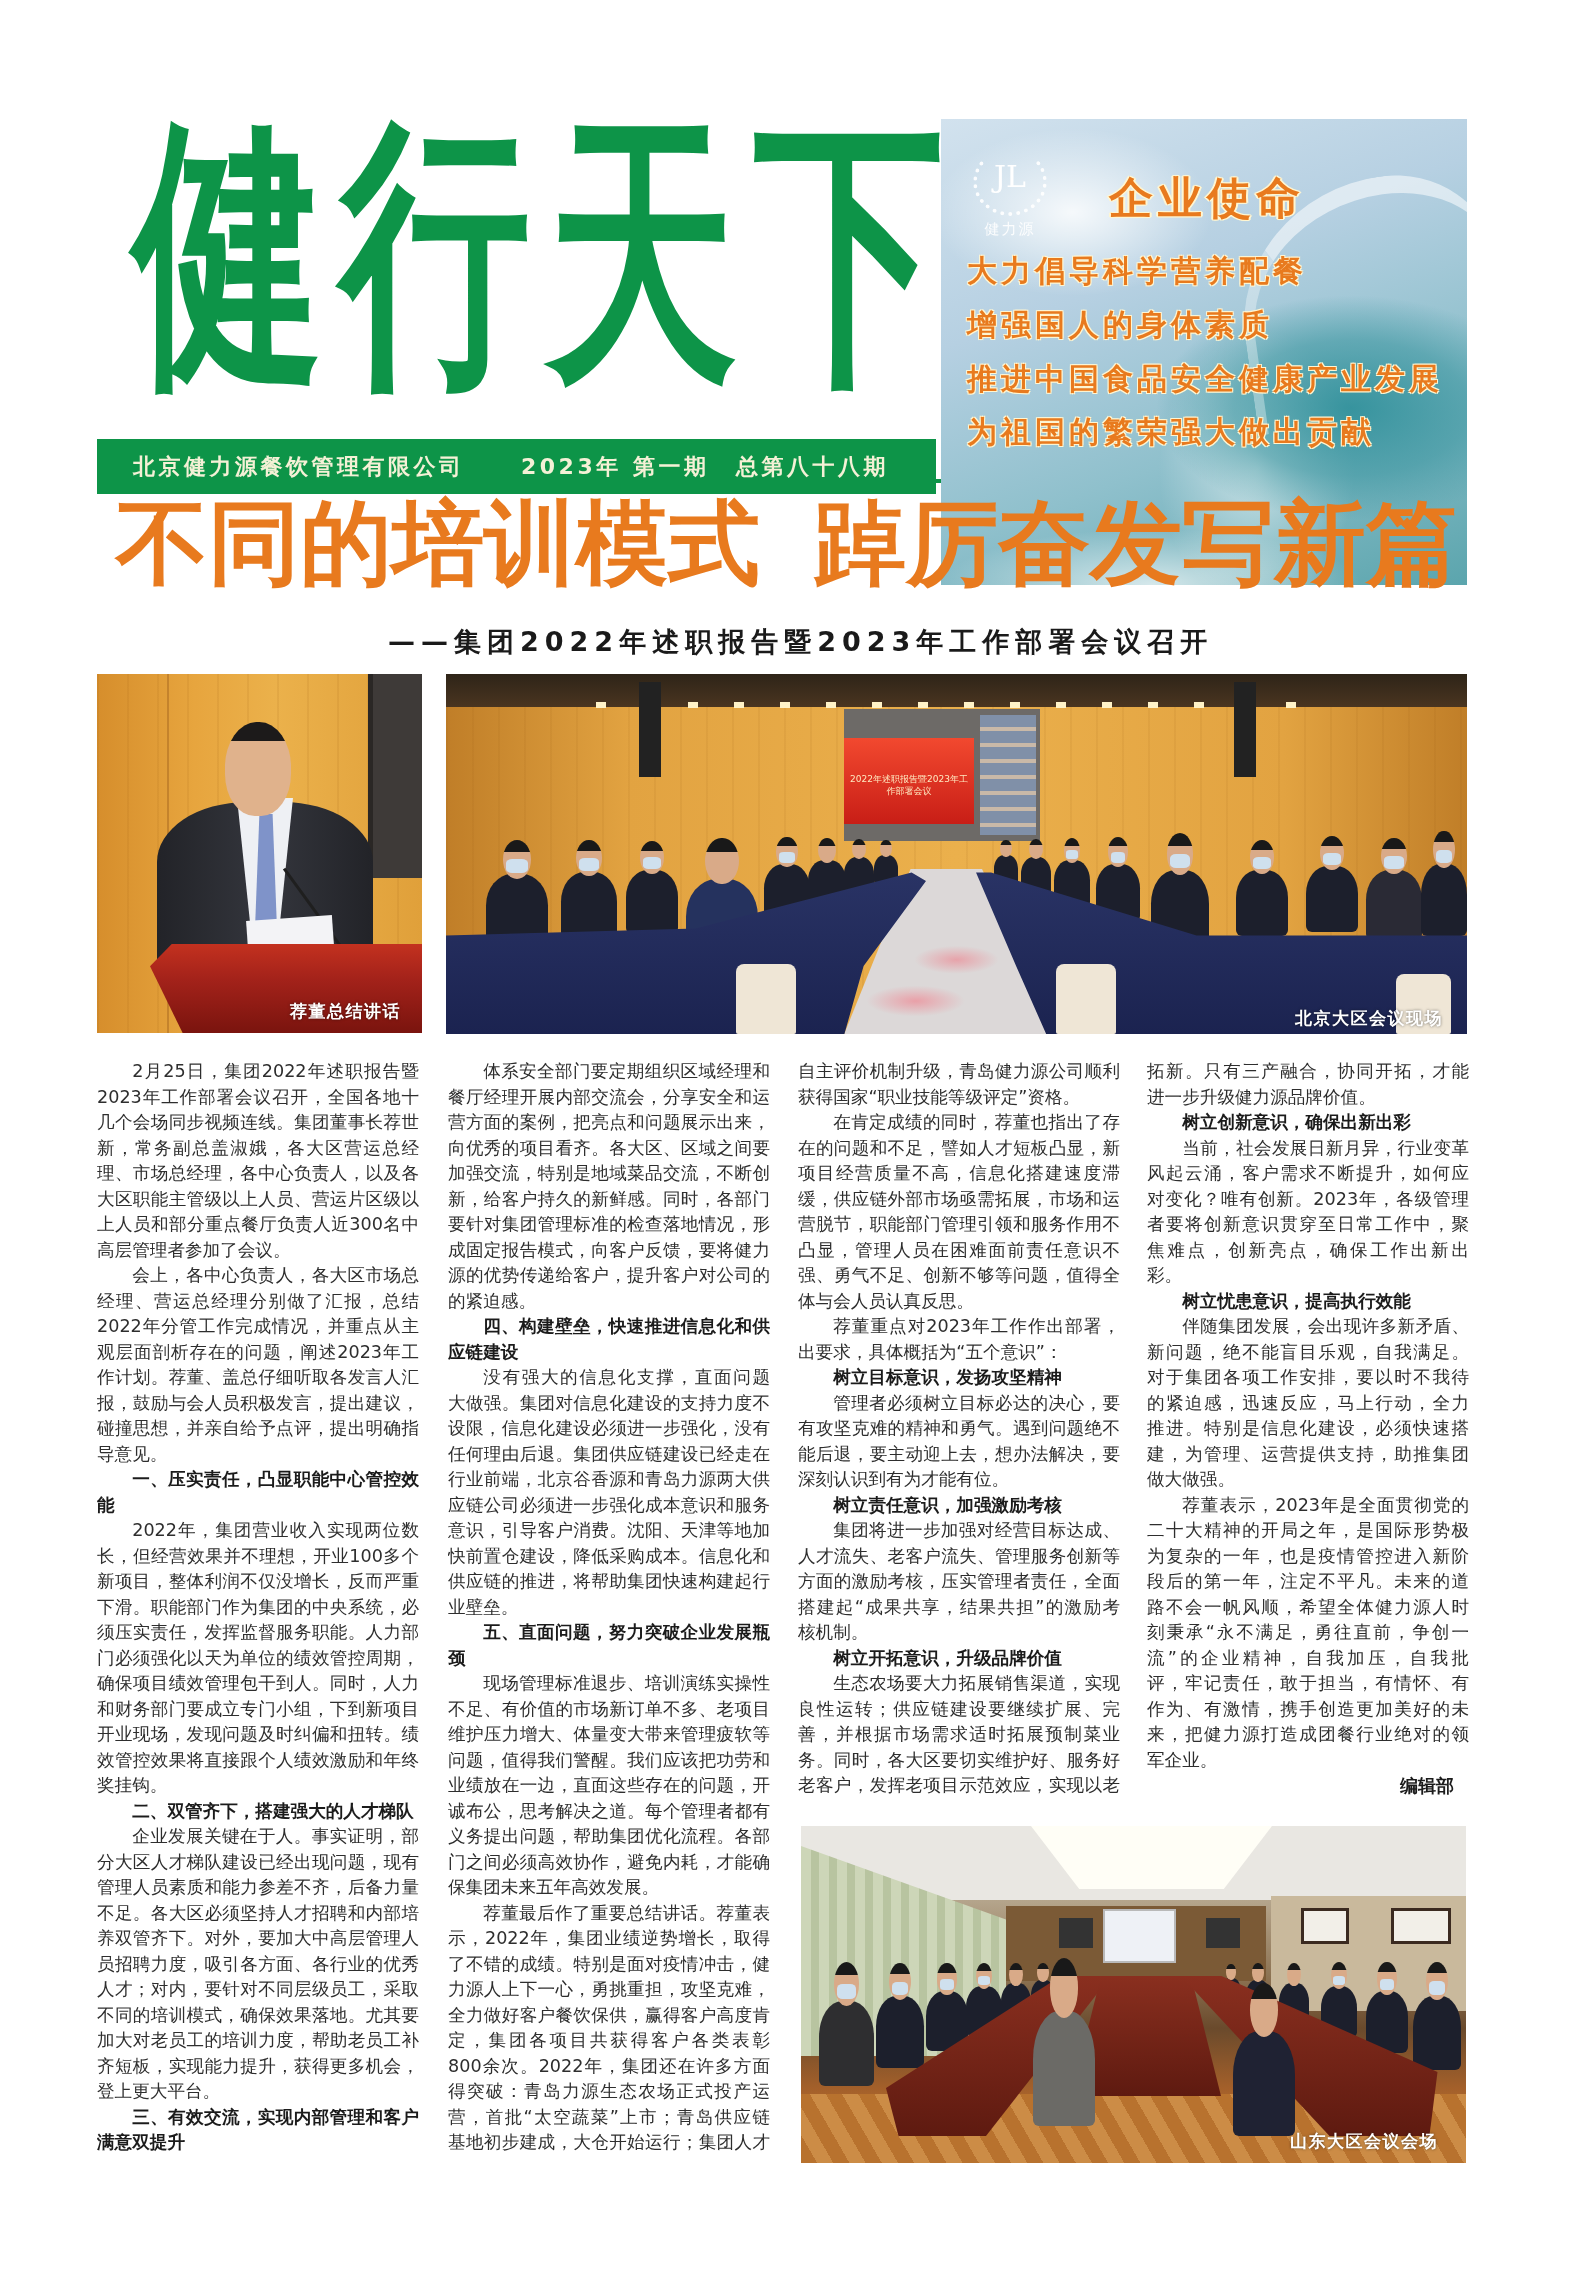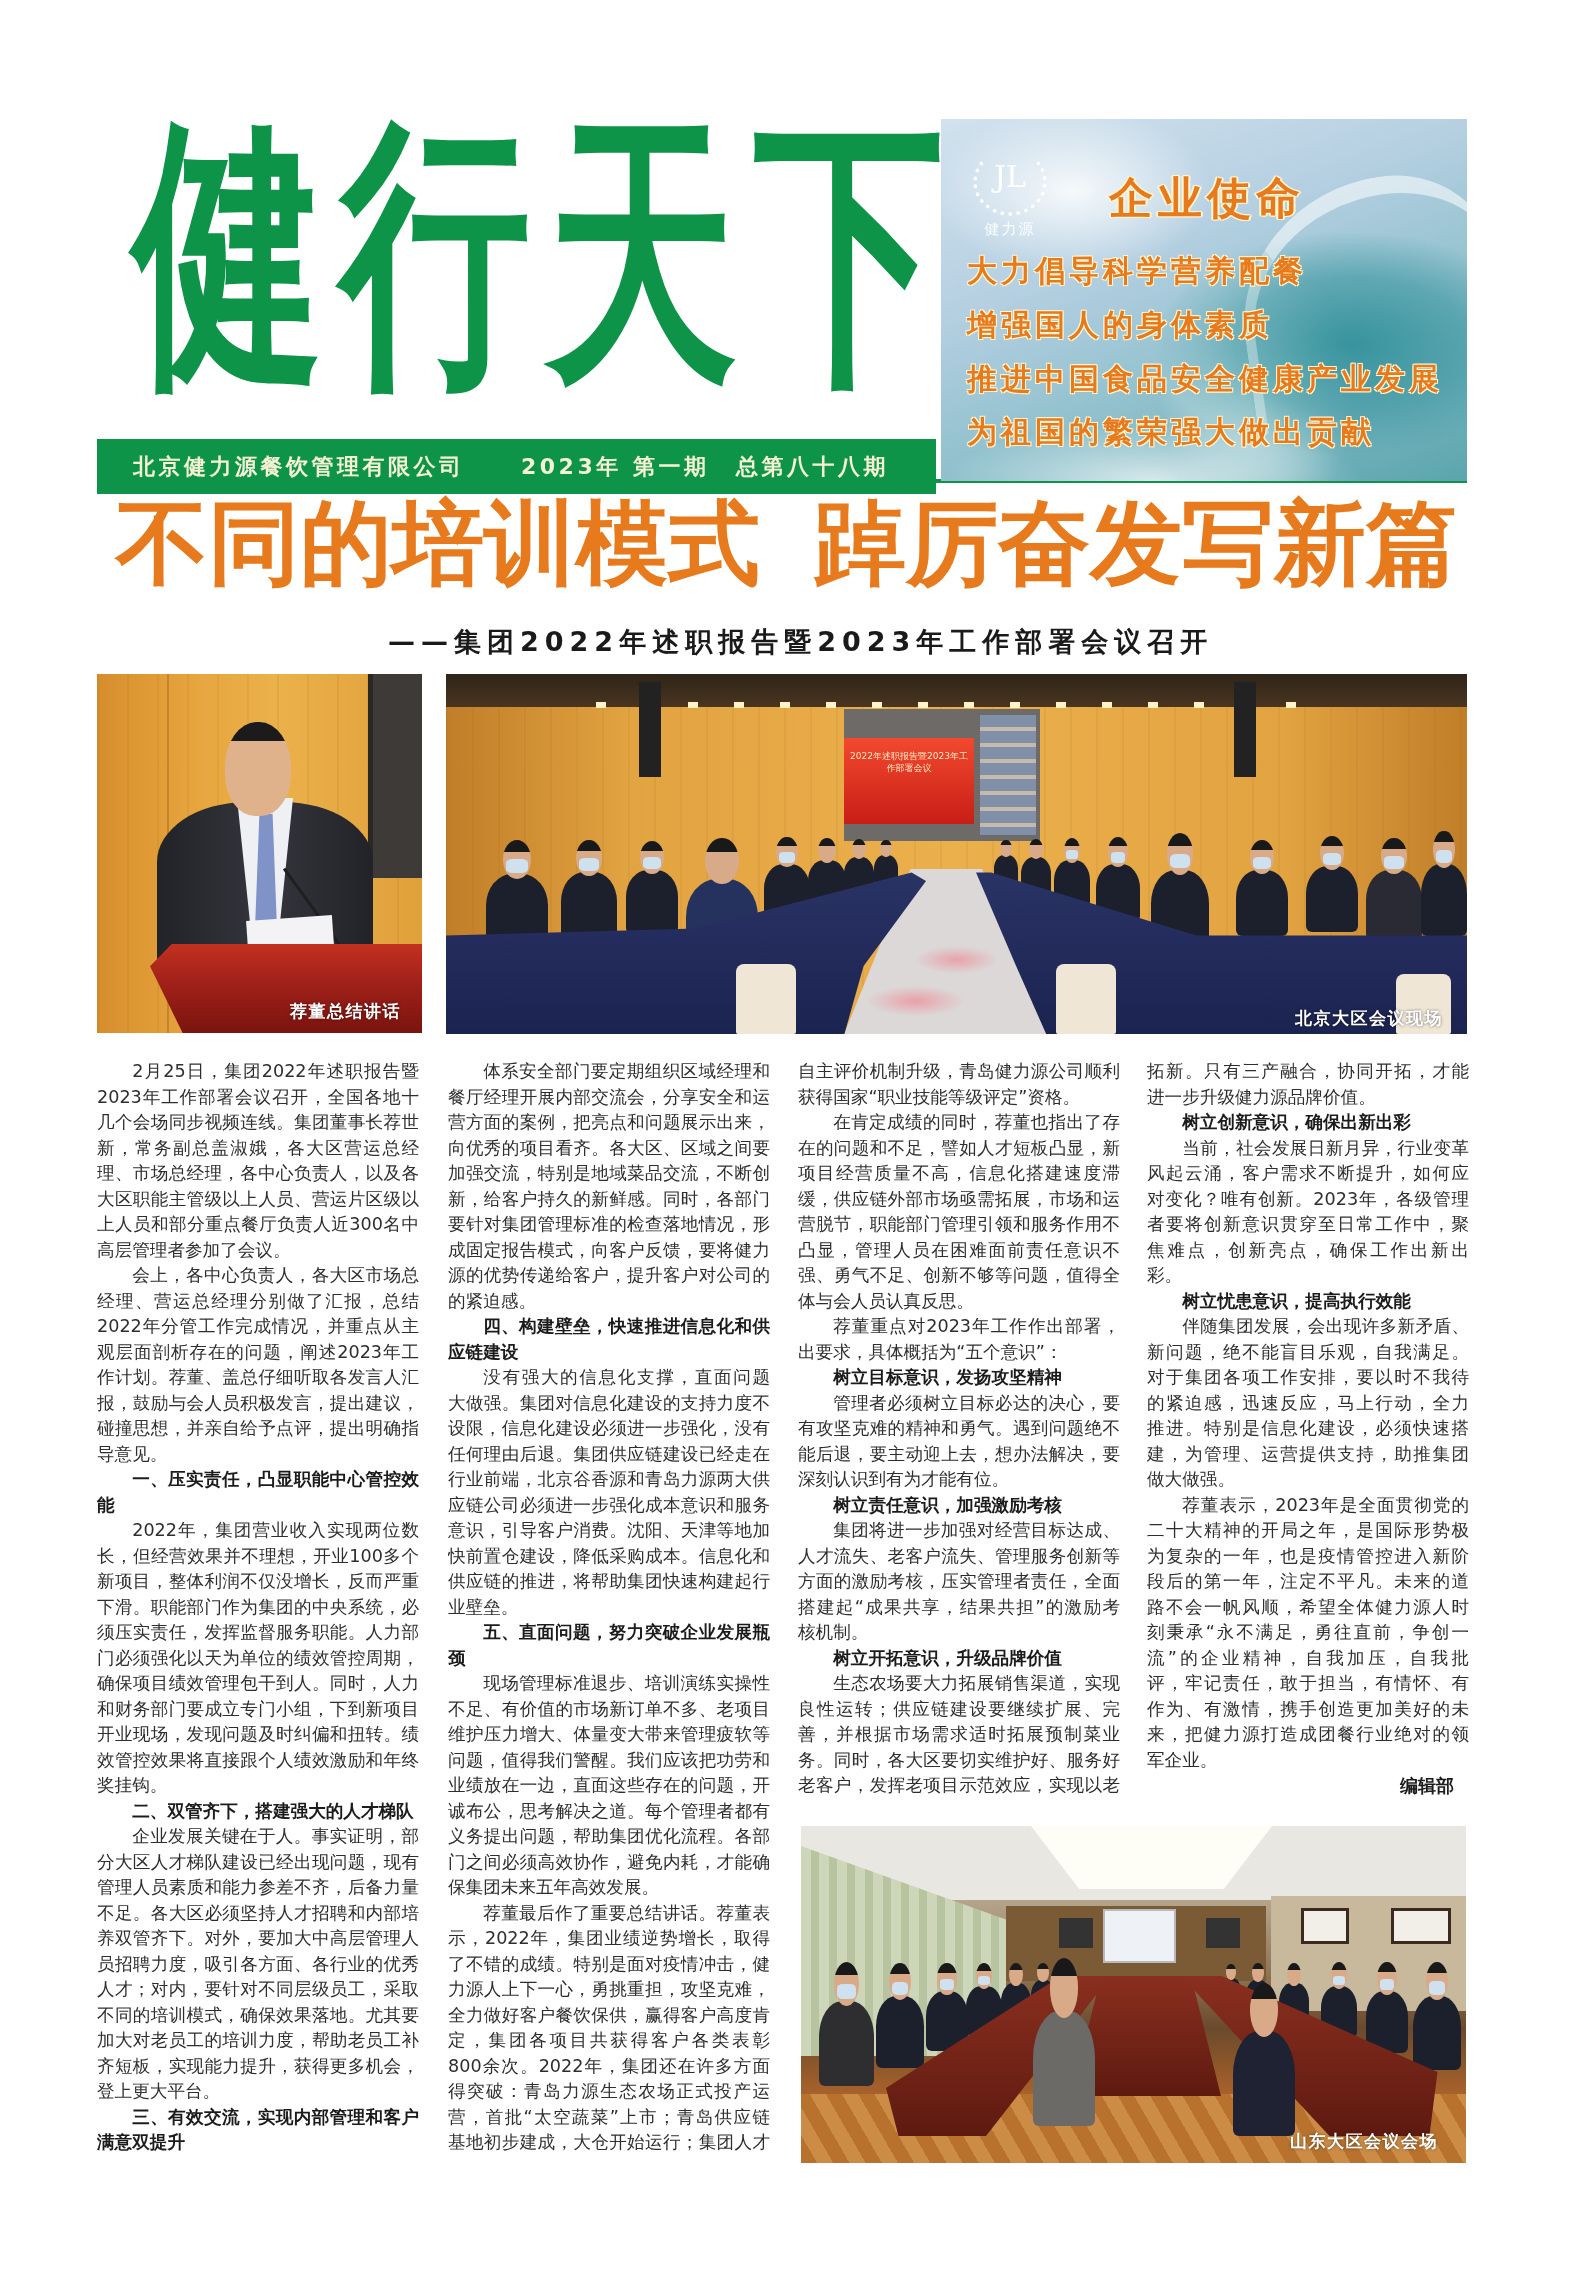--- a/index.html
+++ b/index.html
@@ -8,21 +8,21 @@
 body{position:relative;overflow:hidden;font-family:"DejaVu Sans","Liberation Sans",sans-serif;color:var(--text);}
 .abs{position:absolute;}
 
 
 .mast-title{position:absolute;left:133px;top:112px;font-size:190px;line-height:1;letter-spacing:17px;color:var(--green);font-weight:bold;white-space:nowrap;transform:scaleY(1.5);transform-origin:0 0;font-family:"DejaVu Sans",sans-serif;}
 .mast-bar{position:absolute;left:97px;top:439px;width:839px;height:55px;background:var(--green);}
 .mast-bar span{position:absolute;top:0;line-height:55px;font-size:22px;font-weight:bold;letter-spacing:3.5px;color:var(--cream);white-space:nowrap;}
 .mast-rule{position:absolute;left:97px;top:479px;width:1370px;height:4px;background:var(--green);}
 
 
-.banner{position:absolute;left:941px;top:119px;width:526px;height:362px;overflow:hidden;
+.banner{position:absolute;left:941px;top:119px;width:526px;height:466px;overflow:hidden;
   background:
    radial-gradient(ellipse 260px 150px at 78% 62%, rgba(40,140,150,0.85) 0%, rgba(60,150,160,0.6) 45%, rgba(60,150,160,0) 75%),
    radial-gradient(ellipse 200px 120px at 25% 20%, rgba(255,255,255,0.85) 0%, rgba(255,255,255,0) 70%),
    radial-gradient(ellipse 140px 200px at 60% 75%, rgba(255,255,255,0.55) 0%, rgba(255,255,255,0) 70%),
    radial-gradient(ellipse 300px 80px at 40% 100%, rgba(255,255,255,0.7) 0%, rgba(255,255,255,0) 70%),
    linear-gradient(160deg,#d2e2ee 0%,#b6d0e2 35%,#8fc0cc 65%,#5ba5ad 100%);}
 .wave-crest{position:absolute;left:300px;top:60px;width:260px;height:240px;border-radius:60% 40% 0 0;border-top:18px solid rgba(255,255,255,0.55);border-left:10px solid rgba(255,255,255,0.35);transform:rotate(-8deg);}
 .logo-wreath{position:absolute;left:32px;top:29px;width:74px;height:68px;border-radius:50%;border:4px dotted rgba(255,255,255,0.9);border-top-color:transparent;}
 .logo-mono{position:absolute;left:32px;top:38px;width:74px;text-align:center;font-family:"DejaVu Serif",serif;font-size:30px;color:#ffffff;line-height:40px;}
 .logo-name{position:absolute;left:30px;top:101px;width:78px;text-align:center;font-size:15px;color:rgba(255,255,255,0.9);letter-spacing:2px;}
@@ -53,21 +53,21 @@
 .lp-mic{left:215px;top:185px;width:3px;height:100px;background:#1f1f1f;transform:rotate(-36deg);}
 .lp-paper{left:150px;top:244px;width:86px;height:30px;background:#f3f3f6;transform:rotate(-4deg);}
 .lp-podium{left:53px;top:270px;width:272px;height:89px;background:linear-gradient(180deg,#c3311f 0%,#a3221a 40%,#7a140e 100%);clip-path:polygon(8% 0,100% 0,100% 100%,12% 100%,0 25%);}
 
 
 .rp-wall{left:0;top:0;width:1021px;height:360px;background:repeating-linear-gradient(90deg,rgba(140,80,10,0.08) 0 2px,transparent 2px 26px),linear-gradient(90deg,#c07e28 0%,#e2a341 18%,#ebb04c 50%,#e2a341 82%,#c07e28 100%);}
 .rp-ceiling{left:0;top:0;width:1021px;height:33px;background:linear-gradient(180deg,#2e2418,#4a3520);}
 .rp-lights{left:150px;top:28px;width:700px;height:6px;background:repeating-linear-gradient(90deg,#fff3c8 0 10px,transparent 10px 46px);}
 .rp-speaker{top:8px;width:22px;height:95px;background:#222;}
 .rp-screen{left:398px;top:35px;width:196px;height:132px;background:#6d6a67;}
-.rp-slide{left:0;top:29px;width:130px;height:86px;background:linear-gradient(180deg,#f2492f,#c81e16);color:#ffe9c0;font-size:9px;line-height:12px;text-align:center;padding:12px 6px 0;}
+.rp-slide{left:0;top:29px;width:130px;height:86px;background:linear-gradient(180deg,#f2492f,#c81e16);color:#ffe9c0;font-size:9px;line-height:12px;text-align:center;padding:35px 6px 0;}
 .rp-tiles{left:136px;top:6px;width:56px;height:120px;background:repeating-linear-gradient(180deg,#8090a8 0 12px,#c9b9a8 12px 16px);}
 .rp-floor{left:0;top:195px;width:1021px;height:165px;background:radial-gradient(ellipse 60px 20px at 50% 55%,#e7a3aa 0,transparent 70%),radial-gradient(ellipse 70px 22px at 46% 80%,#e9a0a8 0,transparent 70%),#dcd8d8;clip-path:polygon(45.5% 0,52.5% 0,60% 100%,39% 100%);}
 .rp-table-l{left:0;top:190px;width:480px;height:170px;background:linear-gradient(180deg,#2a3466,#1b2350);clip-path:polygon(0 42%,52% 38%,97% 5%,100% 10%,87% 60%,83% 100%,0 100%);}
 .rp-table-r{left:520px;top:190px;width:501px;height:170px;background:linear-gradient(180deg,#2a3466,#1b2350);clip-path:polygon(2% 5%,5% 5%,46% 42%,100% 42%,100% 100%,16% 100%,10% 60%);}
 .rp-chair{background:#efe6d6;border-radius:8px 8px 2px 2px;}
 
 
 .bp-bg{left:0;top:0;width:665px;height:337px;background:linear-gradient(180deg,#e9e7e2 0 22%,#b5a58c 22%,#8c7252 45%,#6a4a2c 60%,#a4602a 78%,#c27c3c 100%);}
 .bp-light{left:230px;top:0;width:241px;height:63px;background:#fffef6;clip-path:polygon(0 0,100% 0,80% 100%,20% 100%);}
 .bp-curtain{left:0;top:20px;width:205px;height:210px;background:repeating-linear-gradient(90deg,#cdd6b8 0 10px,#b8c4a0 10px 18px);clip-path:polygon(0 0,100% 35%,100% 100%,0 100%);}

